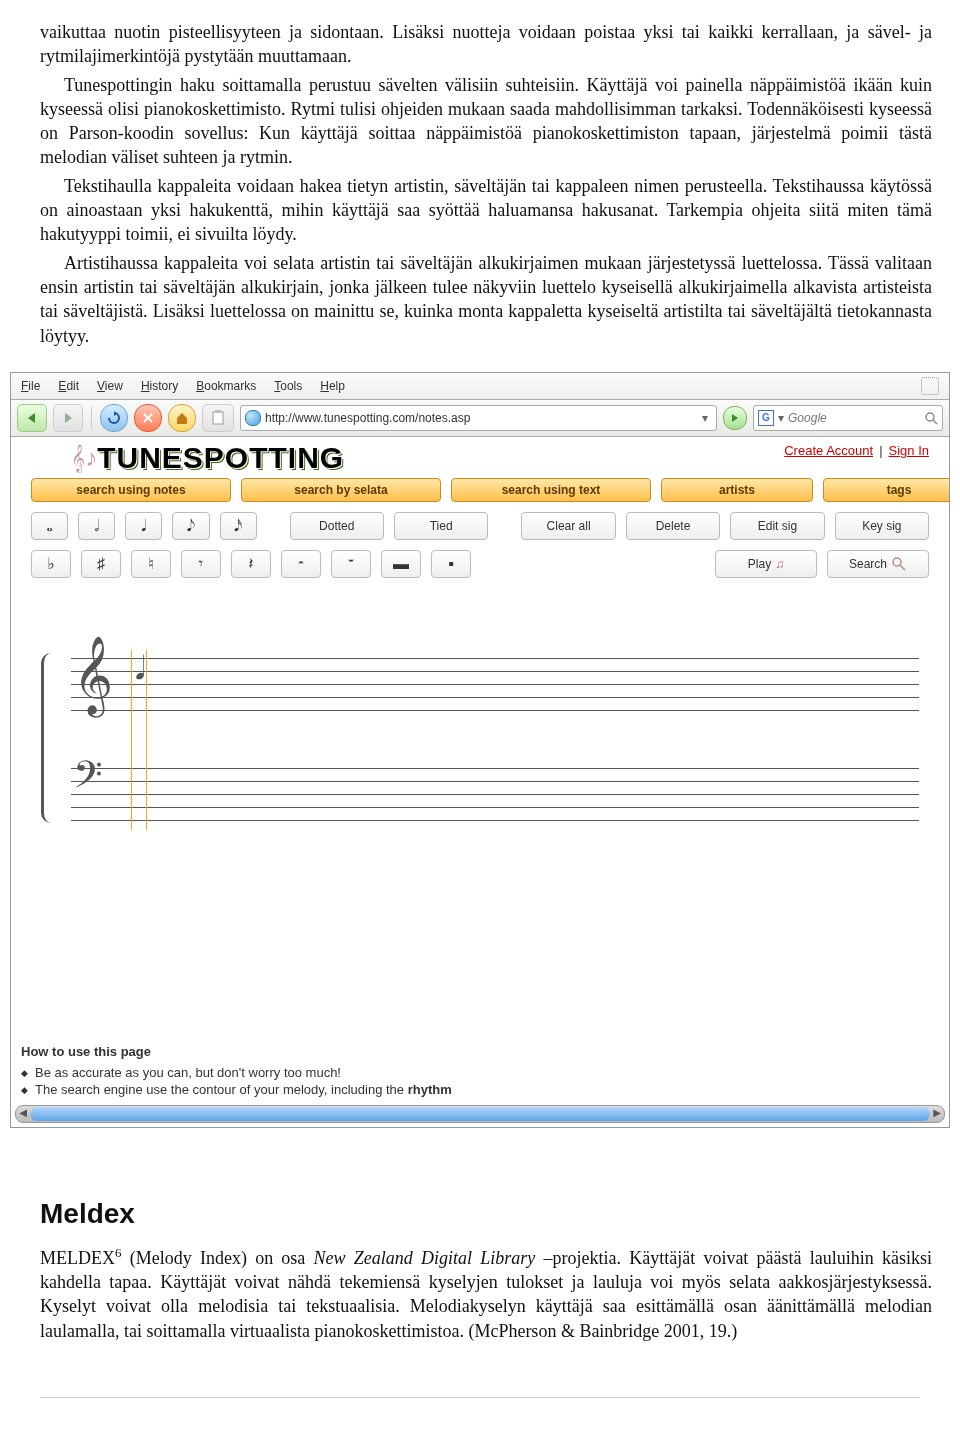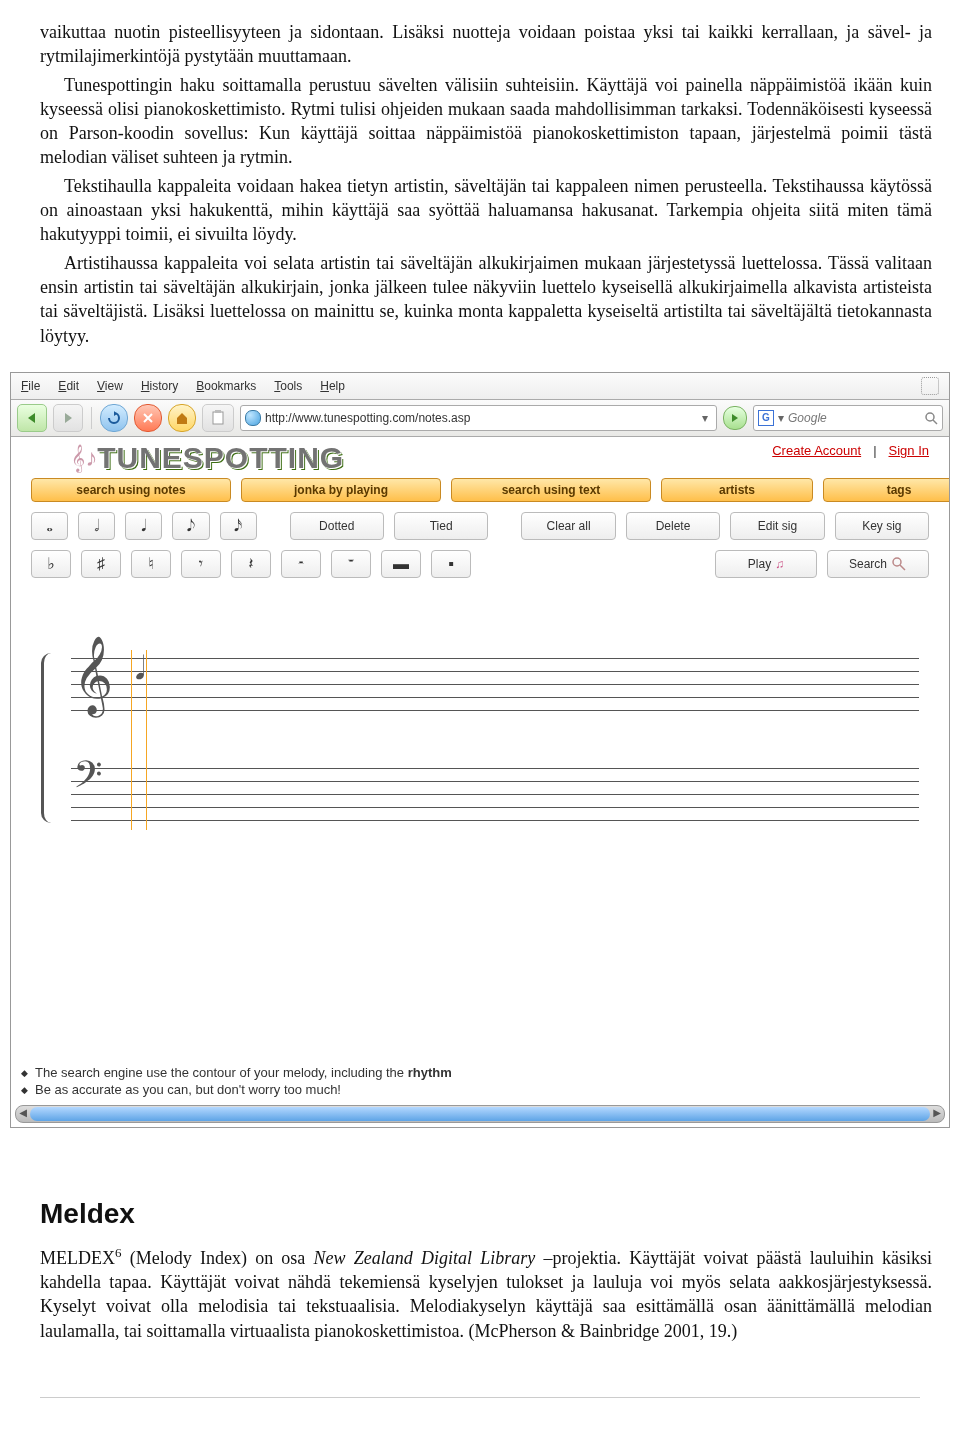--- a/index.html
+++ b/index.html
@@ -23,24 +23,24 @@
   .urlbox{flex:1;height:24px;border:1px solid #aaa;border-radius:3px;background:#fff;display:flex;align-items:center;gap:4px;padding:0 4px}
   .globe{width:14px;height:14px;border-radius:7px;background:radial-gradient(circle at 30% 30%,#bfe6ff,#4aa3e0);border:1px solid #3a7aa5}
   .urltext{flex:1;color:#333}
   .drop{color:#666;padding:0 4px}
   .go{width:22px;height:22px;border-radius:11px;background:linear-gradient(#e6ffe0,#a8e08f);border:1px solid #7ab362;display:flex;align-items:center;justify-content:center}
   .searchbox{width:180px;height:24px;border:1px solid #aaa;border-radius:3px;background:#fff;display:flex;align-items:center;gap:4px;padding:0 4px}
   .g-icon{width:14px;height:14px;border:1px solid #3b72d6;color:#3b72d6;font:bold 10px/14px Arial;text-align:center}
   .sp{color:#777;font-style:italic}
   .mag{margin-left:auto;width:14px;height:14px}
   .content{background:#fff;height:690px;position:relative;overflow:hidden}
-  .topstrip{display:flex;justify-content:flex-end;align-items:center;gap:12px;padding:6px 20px;font-size:13px}
+  .topstrip{display:flex;justify-content:flex-end;align-items:center;gap:6px;padding:6px 20px;font-size:13px}
   .topstrip a{color:#c00;text-decoration:underline;cursor:default}
   .logo-area{position:absolute;left:60px;top:6px;display:flex;align-items:center}
-  .logo-text{font:bold 30px/1 Arial;color:#737373;text-shadow:1px 1px 0 #fff,2px 2px 0 #3c6d12;letter-spacing:1px}
+  .logo-text{font:bold 30px/1 Arial;color:#000000;text-shadow:1px 1px 0 #fff,2px 2px 0 #3c6d12;letter-spacing:1px}
   .tabs{display:flex;gap:10px;padding:0 20px;margin-top:14px}
   .tab,.tab2{height:22px;border:1px solid #c98a23;border-radius:4px;background:linear-gradient(#ffe7a8,#ffbf4a);font:bold 12px/22px Arial;color:#5b3a00;text-align:center;padding:0 25px}
   .tab{min-width:148px}
   .tab2{min-width:100px}
   .toolrow{display:flex;gap:10px;padding:10px 20px 0 20px}
   .tool{height:26px;border:1px solid #bbb;border-radius:4px;background:linear-gradient(#fff,#eee);display:flex;align-items:center;justify-content:center;font:12px Arial;color:#333}
   .note-tool{width:38px;font-size:16px}
   .wide{width:100px}
   .wider{width:100px}
   .stave{margin:50px 20px 0 20px;height:230px;position:relative}
@@ -149,21 +149,21 @@
       <span style="font-size:24px;color:#c9a;">𝄞♪</span>
       <span class="logo-text">TUNESPOTTING</span>
     </div>
     <div class="topstrip">
       <a>Create Account</a>
       <span>|</span>
       <a>Sign In</a>
     </div>
     <div class="tabs">
       <div class="tab">search using notes</div>
-      <div class="tab">jonka by playing</div>
+      <div class="tab">search by selata</div>
       <div class="tab">search using text</div>
       <div class="tab2">artists</div>
       <div class="tab2">tags</div>
       <div class="tab2">forum</div>
     </div>
     <div class="toolrow">
       <div class="tool note-tool">𝅝</div>
       <div class="tool note-tool">𝅗𝅥</div>
       <div class="tool note-tool">𝅘𝅥</div>
       <div class="tool note-tool">𝅘𝅥𝅮</div>
@@ -217,23 +217,24 @@
           <div class="line"></div>
           <div class="line"></div>
       </div>
       <div class="clef-t">𝄞</div>
       <div class="clef-b">𝄢</div>
       <div class="cursor" style="left:100px"></div>
       <div class="note-on-staff">𝅘𝅥</div>
     </div>
 
     <div class="howto">
+      <div class="ht">How to use this page</div>
       <ul>
+        <li><span>Be as accurate as you can, but don't worry too much!</span></li>
         <li><span>The search engine use the contour of your melody, including the </span><span class="bold">rhythm</span></li>
-        <li><span>Be as accurate as you can, but don't worry too much!</span></li>
       </ul>
     </div>
 
     <div class="hscroll">
       <div class="arr" style="left:0">◀</div>
       <div class="thumb"></div>
       <div class="arr" style="right:0">▶</div>
     </div>
   </div>
 </div>

